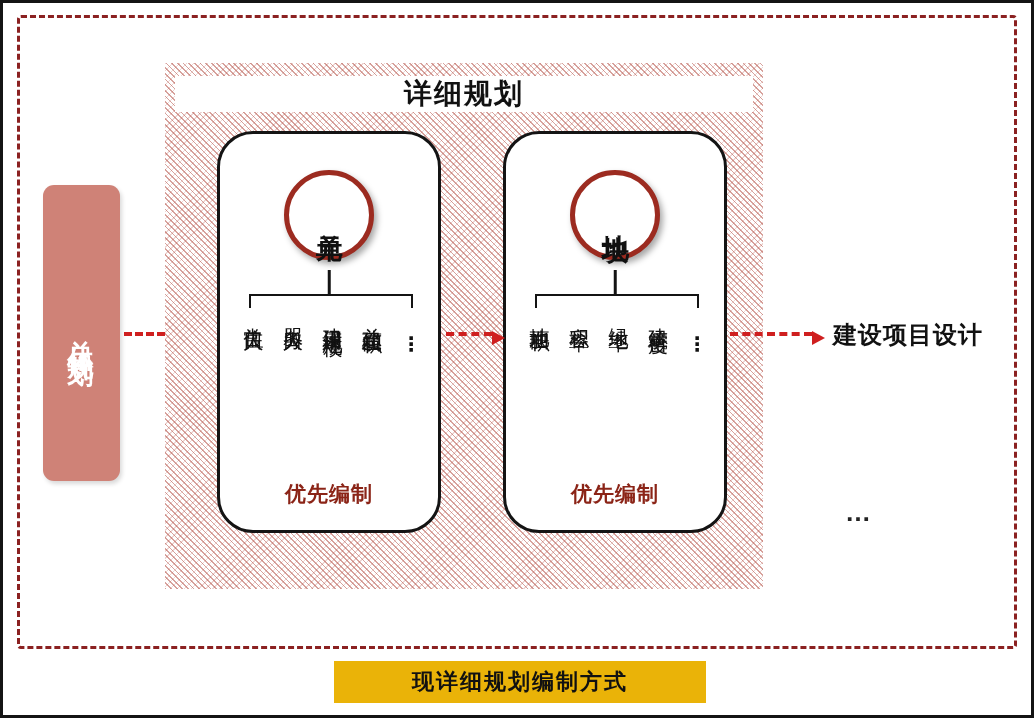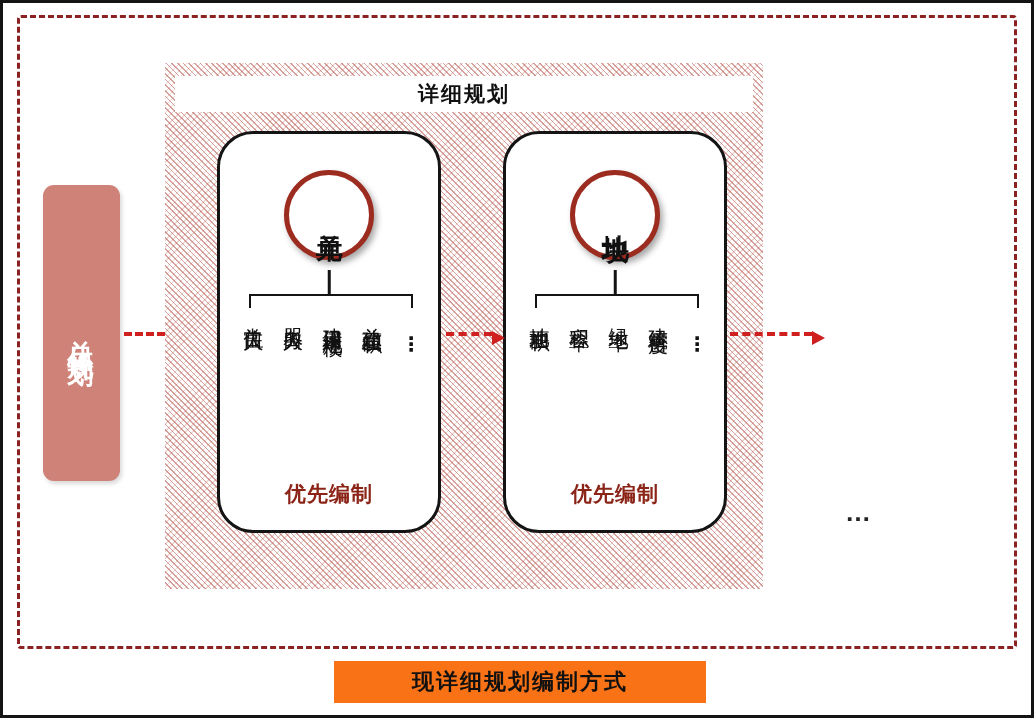--- a/index.html
+++ b/index.html
@@ -31,21 +31,21 @@
   .main-box{
     position:absolute;left:162px;top:60px;width:598px;height:526px;
     background-color:#fff;
     background-image:
       repeating-linear-gradient(45deg, rgba(183,86,76,0.55) 0px, rgba(183,86,76,0.55) 1.2px, rgba(255,255,255,0) 1.2px, rgba(255,255,255,0) 4px),
       repeating-linear-gradient(135deg, rgba(183,86,76,0.25) 0px, rgba(183,86,76,0.25) 1px, rgba(255,255,255,0) 1px, rgba(255,255,255,0) 5px);
   }
   .main-title-band{
     position:absolute;left:10px;top:13px;right:10px;height:36px;background:#fff;
     display:flex;align-items:center;justify-content:center;
-    font-size:21px;font-weight:bold;color:#111;letter-spacing:2px;
+    font-size:28px;font-weight:bold;color:#111;letter-spacing:2px;
   }
 
   
   .unit-box{
     position:absolute;top:68px;width:224px;height:402px;background:#fff;
     border:3px solid #141414;border-radius:36px;
   }
   .unit-box.first{left:52px;}
   .unit-box.second{left:338px;}
 
@@ -100,21 +100,21 @@
   .more-dots{
     position:absolute;left:842px;top:494px;font-size:26px;font-weight:bold;color:#222;
   }
 
   .caption{
     position:absolute;left:162px;top:600px;width:598px;text-align:center;
     font-size:23px;font-weight:bold;color:#111;letter-spacing:1px;
   }
 
   .footer-bar{
-    position:absolute;left:331px;top:658px;width:372px;height:42px;background:#f97316;
+    position:absolute;left:331px;top:658px;width:372px;height:42px;background:#eab308;
     display:flex;align-items:center;justify-content:center;
     font-size:22px;font-weight:bold;color:#111;letter-spacing:2px;
   }
 </style>
 </head>
 <body>
 
 <div class="canvas">
 
   <div class="dashed-frame"></div>
@@ -158,20 +158,21 @@
         <span class="item-ellipsis">⋮</span>
       </div>
       <div class="unit-footer">优先编制</div>
     </div>
   </div>
 
   <div class="arrow arrow-2"></div>
 
   <div class="arrow arrow-3"></div>
 
+  <div class="right-label">建设项目设计</div>
 
   <div class="more-dots">…</div>
 
 
   <div class="footer-bar">
     <span>现详细规划编制方式</span>
   </div>
 
 </div>
 

